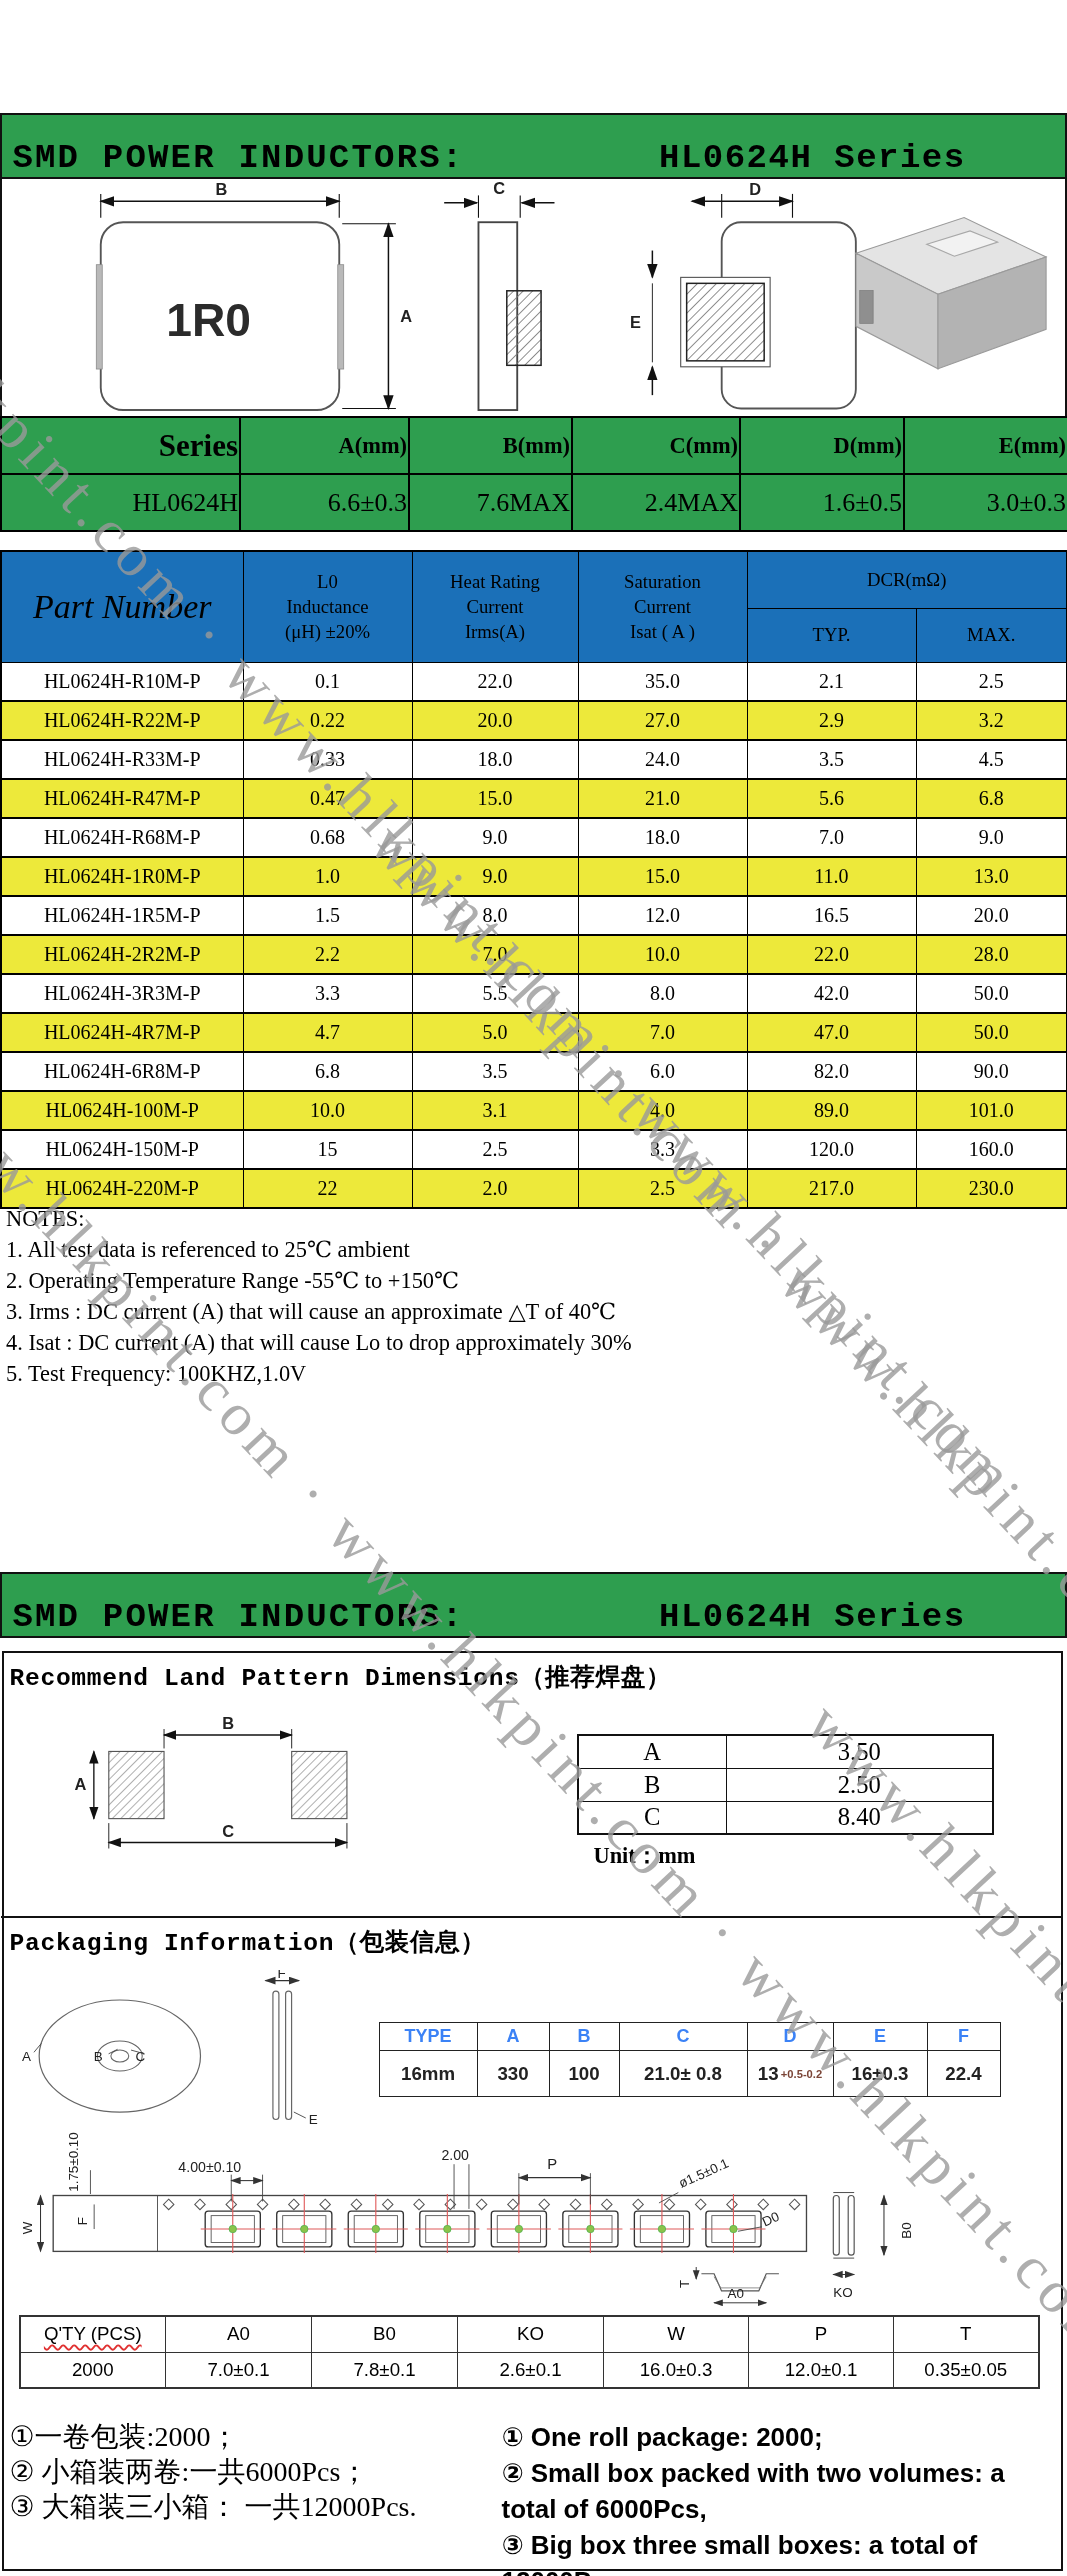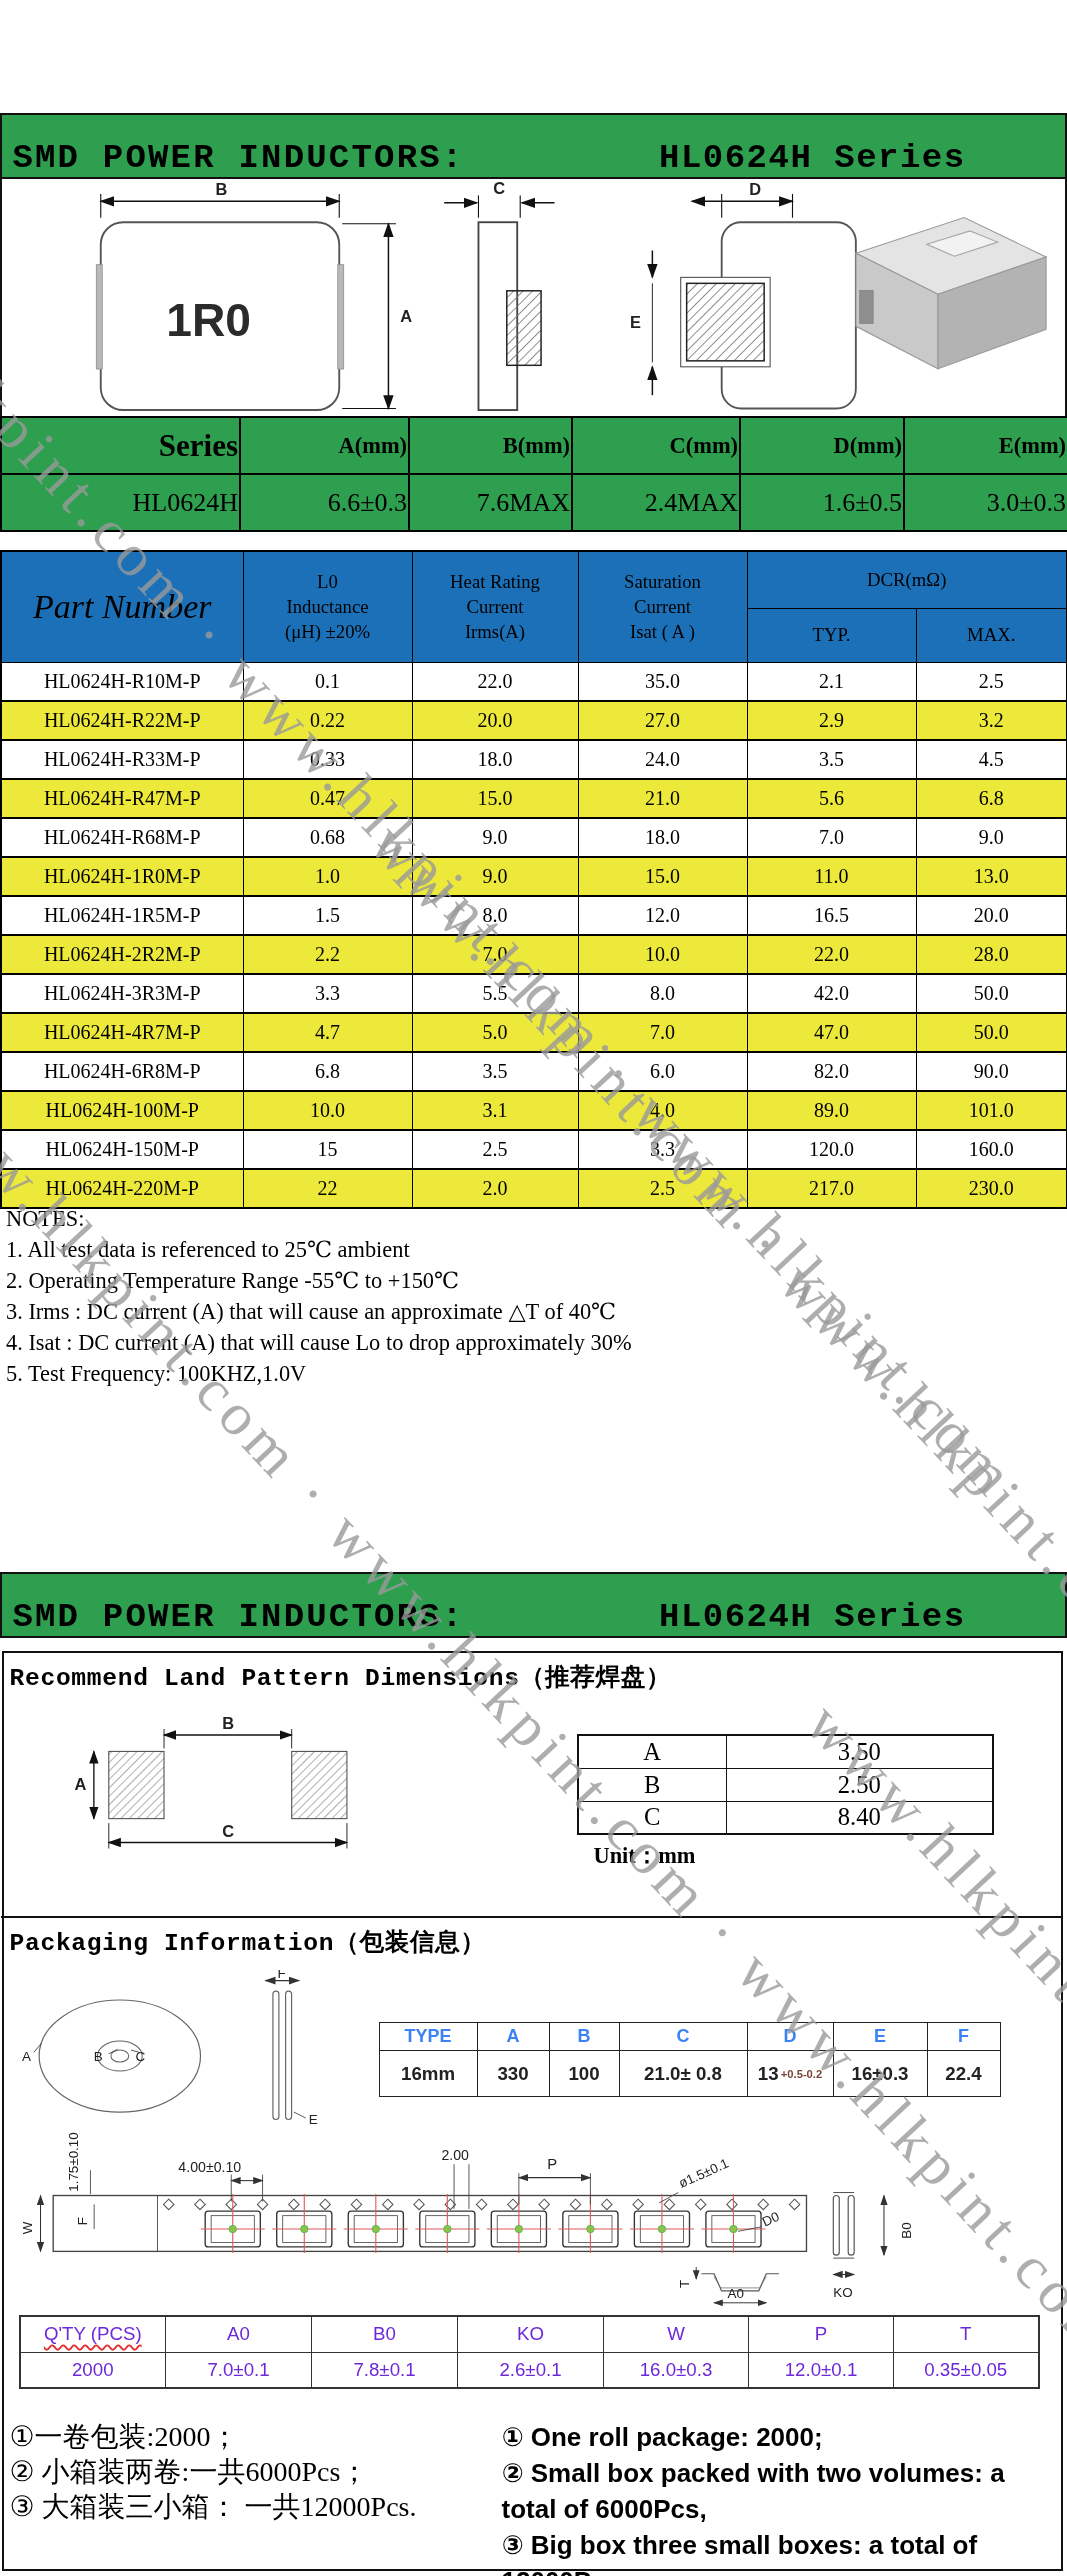--- a/index.html
+++ b/index.html
@@ -62,21 +62,21 @@
   .tptable{position:absolute;top:369px;left:375px;width:621px;border-collapse:collapse;table-layout:fixed;
            font-family:"Liberation Sans","DejaVu Sans",sans-serif;}
   .tptable th{border:1.5px solid #222;height:28px;font-size:18px;font-weight:bold;color:#3b82f6;background:#fff;}
   .tptable td{border:1.5px solid #222;height:46px;text-align:center;font-size:18.7px;font-weight:bold;color:#222;background:#fff;}
   .tol{display:inline-flex;flex-direction:row;vertical-align:middle;margin-left:2.2px;
        font-size:11.2px;line-height:10.4px;color:#7a4436;font-weight:bold;}
   
   .qtable{position:absolute;top:662px;left:15px;width:1016px;border-collapse:collapse;table-layout:fixed;
           font-family:"Liberation Sans","DejaVu Sans",sans-serif;}
   .qtable th,.qtable td{border:1.5px solid #333;height:36px;text-align:center;font-size:18.7px;
-          font-weight:normal;color:#6d28d9;background:#fff;}
+          font-weight:normal;color:#000000;background:#fff;}
   .qtable{border:2.2px solid #333;}
   .sq{text-decoration-line:underline;text-decoration-style:wavy;text-decoration-color:#e03131;
       text-decoration-thickness:1.5px;text-underline-offset:3.7px;}
   
   .foot-zh{position:absolute;top:766px;left:6px;width:489px;font-size:28px;line-height:35px;}
   .foot-en{position:absolute;top:766px;left:498px;width:556px;
            font-family:"Liberation Sans","DejaVu Sans",sans-serif;font-weight:bold;
            font-size:26px;line-height:36px;}
   .foot-zh div{white-space:nowrap;}
 </style>

